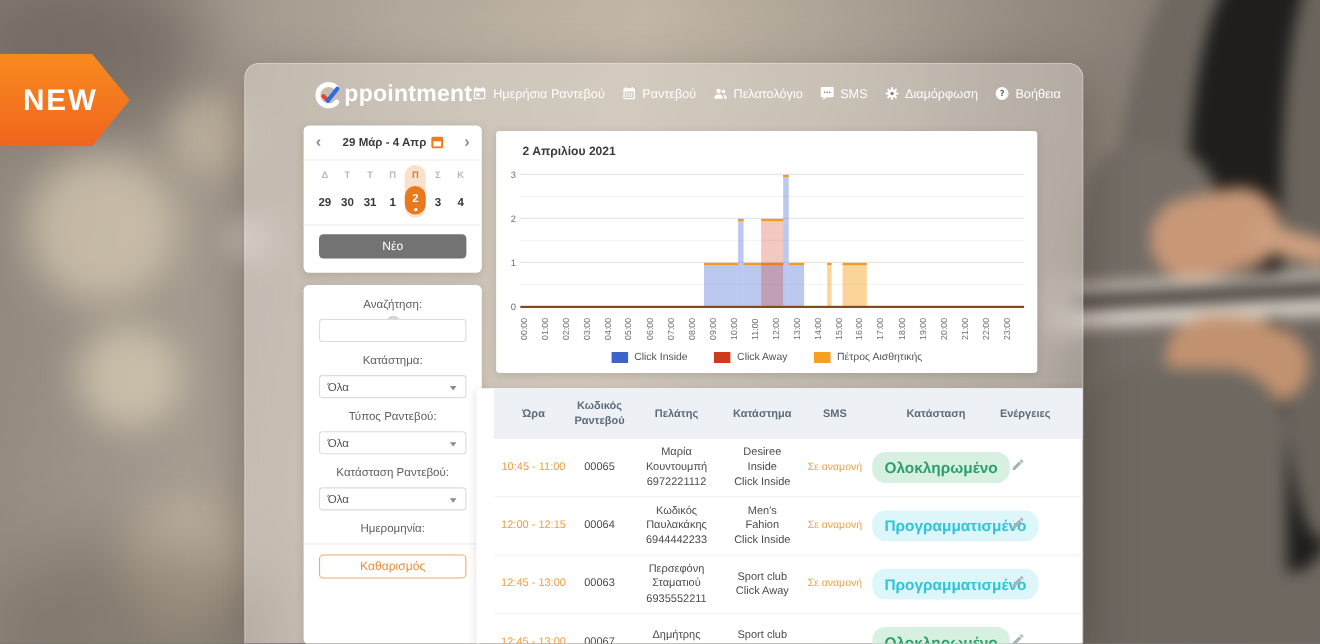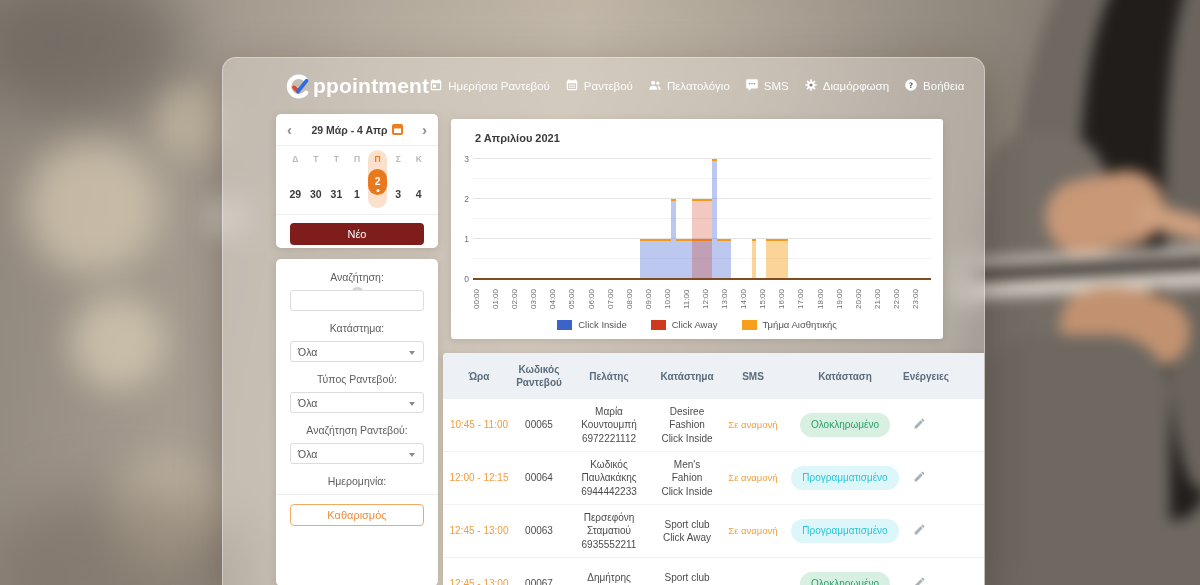--- a/index.html
+++ b/index.html
@@ -41,30 +41,30 @@
   
   .cal-card { left:53px; top:56px; width:162px; height:134px; }
   .cal-nav { height:32px; display:flex; align-items:center; padding:0 11px; border-bottom:1px solid #f0eeec; }
   .chev { color:#8d8d8d; font-size:15px; font-weight:700; cursor:pointer; line-height:1; }
   .cal-range { flex:1; text-align:center; font-size:10.5px; font-weight:700; color:#3c3c3c;
                display:flex; align-items:center; justify-content:center; gap:4px; }
   .cal-grid { display:flex; padding:7px 9px 9px; }
   .cal-col { flex:1; text-align:center; position:relative; cursor:pointer; }
   .cal-col > * { position:relative; z-index:1; }
   .cal-day { display:block; font-size:8.5px; color:#bdb9b5; height:13px; line-height:13px; font-weight:700; }
-  .cal-date { display:block; font-size:10.5px; font-weight:700; color:#3a3a3a; margin-top:17px; height:22px; line-height:22px; }
+  .cal-date { display:block; font-size:10.5px; font-weight:700; color:#3a3a3a; margin-top:7px; height:22px; line-height:22px; }
   .cal-col.sel::before { content:""; position:absolute; left:0.5px; right:0.5px; top:-3px; bottom:-3px;
                          background:#fbe1cb; border-radius:13px; z-index:0; }
   .cal-col.sel .cal-day { color:#e8791d; }
   .cal-col.sel .cal-date { background:#e8791d; color:#fff; border-radius:12px; height:26px; line-height:24px; margin:3px 0.5px 0; }
   .cal-col.sel .cal-date::after { content:""; position:absolute; left:50%; transform:translateX(-50%);
                                   bottom:3px; width:3px; height:3px; border-radius:50%; background:#fff; }
   .btn { display:flex; align-items:center; justify-content:center; border-radius:4px; font-size:11px;
          cursor:pointer; height:22px; }
-  .btn-primary { background:#7f1d1d; color:#fff; }
+  .btn-primary { background:#737373; color:#fff; }
   .btn-outline { background:#fff; border:1px solid #f2a964; color:#ef8c3a; }
   .new-btn { margin:8px 14px 0; border-top:none; }
   .cal-sep { border-top:1px solid #f0eeec; }
 
   
   .filter-card { left:53px; top:201px; width:162px; height:327px; padding:12px 14px 0; }
   .f-label { font-size:10.5px; color:#5f5f5f; height:14px; margin-bottom:5px; display:flex; align-items:center; gap:4px;flex-direction:column; }
   .info-dot { width:11px; height:11px; border-radius:50%; background:#cfd4d9; color:#fff; font-size:8px;
               display:inline-flex; align-items:center; justify-content:center; font-style:italic; }
   .info-dot::after { content:"i"; }
@@ -88,27 +88,27 @@
   .axis0 { position:absolute; left:0; right:0; bottom:-1px; height:2px; background:#7e4c1e; }
   .seg { position:absolute; bottom:0; border-top:2px solid #f29b1e; }
   .xarea { position:absolute; left:0; right:0; top:100%; height:42px; }
   .xl { position:absolute; white-space:nowrap; font-size:8px; color:#6f6f6f;
         transform-origin:0 0; transform:rotate(-90deg); }
   .legend { position:absolute; left:0; right:0; bottom:9px; display:flex; justify-content:center; gap:24px; }
   .leg-item { display:flex; align-items:center; gap:6px; font-size:9.5px; color:#555; }
   .leg-swatch { width:15px; height:10px; }
 
   
-  .table-card { left:220px; top:295px; width:595px; height:233px; border-radius:4px 4px 0 0; overflow:hidden; }
+  .table-card { left:210px; top:295px; width:595px; height:233px; border-radius:4px 4px 0 0; overflow:hidden;padding-left:16px; }
   .tgrid { display:grid; grid-template-columns:72px 48px 92px 64px 68px 116px 32px; align-items:center; text-align:center; }
   .thead { height:46px; background:#edf1f6; font-size:10px; font-weight:700; color:#5c6b7a; line-height:1.3; }
   .trow { min-height:53px; border-bottom:1px solid #f2f2f2; font-size:10px; color:#4b4b4b; line-height:1.35; padding:5px 0; }
   .c-time { color:#f39c3d; }
   .c-sms { color:#f0a03c; font-size:9.5px; }
-  .pill { display:inline-block; padding:5px 11px; border-radius:12px; font-size:10px; font-weight:400; white-space:nowrap; }
+  .pill { display:inline-block; padding:5px 11px; border-radius:12px; font-size:14px; font-weight:700; white-space:nowrap; }
   .pill.completed { background:#d7f0e1; color:#2aa06b; }
   .pill.scheduled { background:#ddf6fa; color:#2fc4da; }
   .edit-btn { display:inline-flex; cursor:pointer; }
 </style>
 </head>
 <body>
 
 <div class="stage">
 
   <div>
@@ -129,20 +129,23 @@
     <div class="p" style="left:215px;top:-30px;width:90px;height:520px;background:#6a645d;border-radius:40%;"></div>
     <div class="p" style="left:10px;top:130px;width:120px;height:480px;background:#736d66;border-radius:50px;transform:rotate(8deg);"></div>
     <div class="p" style="left:95px;top:175px;width:120px;height:75px;background:#c89877;border-radius:40px;transform:rotate(-12deg);"></div>
     <div class="p" style="left:185px;top:210px;width:78px;height:24px;background:#cfa07f;border-radius:12px;transform:rotate(15deg);"></div>
     <div class="p" style="left:5px;top:253px;width:260px;height:40px;background:#d8d1c8;border-radius:5px;transform:rotate(-3deg);"></div>
     <div class="p" style="left:12px;top:262px;width:250px;height:14px;background:#38322d;transform:rotate(-3deg);"></div>
     <div class="p" style="left:110px;top:288px;width:130px;height:80px;background:#c29270;border-radius:45%;transform:rotate(8deg);"></div>
     <div class="p" style="left:30px;top:335px;width:190px;height:300px;background:#6e6861;border-radius:60px;"></div>
   </div>
 
+  <div class="badge">
+    <span>NEW</span>
+  </div>
 
   <div class="window">
 
     <div class="win-header">
       <div class="logo">
         <svg viewBox="0 0 30 30">
           <path d="M 23.5 8 A 10.8 10.8 0 1 0 23.5 22" stroke="#fff" stroke-width="5" fill="none" stroke-linecap="round"></path>
           <path d="M10 16 L14.5 20.5" stroke="#e2452a" stroke-width="4.2" fill="none" stroke-linecap="round"></path>
           <path d="M14.5 20.5 L24 8.5" stroke="#2e6be6" stroke-width="4.2" fill="none" stroke-linecap="round"></path>
         </svg>
@@ -266,21 +269,21 @@
       <div class="f-label">Κατάστημα:</div>
       <div class="f-select">
         <span>Όλα</span>
           <span class="caret"></span>
       </div>
       <div class="f-label">Τύπος Ραντεβού:</div>
       <div class="f-select">
         <span>Όλα</span>
           <span class="caret"></span>
       </div>
-      <div class="f-label">Αναζήτηση Ραντεβού:</div>
+      <div class="f-label">Κατάσταση Ραντεβού:</div>
       <div class="f-select">
         <span>Όλα</span>
           <span class="caret"></span>
       </div>
       <div class="f-label">Ημερομηνία:</div>
       <div class="f-sep"></div>
       <div class="btn btn-outline">Καθαρισμός</div>
     </aside>
 
     <section class="card chart-card">
@@ -336,21 +339,21 @@
           <div class="leg-item">
             <span class="leg-swatch" style="background:#3c64c8"></span>
             <span>Click Inside</span>
           </div>
           <div class="leg-item">
             <span class="leg-swatch" style="background:#cf3a1d"></span>
             <span>Click Away</span>
           </div>
           <div class="leg-item">
             <span class="leg-swatch" style="background:#f6a01d"></span>
-            <span>Τμήμα Αισθητικής</span>
+            <span>Πέτρος Αισθητικής</span>
           </div>
         </div>
     </section>
 
     <section class="card table-card">
       <div class="tgrid thead" id="thead">
           <span>Ώρα</span>
           <span>Κωδικός Ραντεβού</span>
           <span>Πελάτης</span>
           <span>Κατάστημα</span>
@@ -362,21 +365,21 @@
           <div class="tgrid trow">
             <div class="c-time">10:45 - 11:00</div>
             <div>00065</div>
             <div>
               <div>Μαρία</div>
               <div>Κουντουμπή</div>
               <div>6972221112</div>
             </div>
             <div>
               <div>Desiree</div>
-              <div>Fashion</div>
+              <div>Inside</div>
               <div>Click Inside</div>
             </div>
             <div class="c-sms">Σε αναμονή</div>
             <div><span class="pill completed">Ολοκληρωμένο</span></div>
             <div><span class="edit-btn">
                 <svg viewBox="0 0 24 24" width="13" height="13">
                   <path fill="#a9b1b9" d="M3 17.2V21h3.8L17.8 9.9 14 6.1 3 17.2zM20.7 7.1a1 1 0 0 0 0-1.4l-2.4-2.4a1 1 0 0 0-1.4 0l-1.9 1.9 3.8 3.8 1.9-1.9z"></path>
                 </svg>
               </span></div>
           </div>

